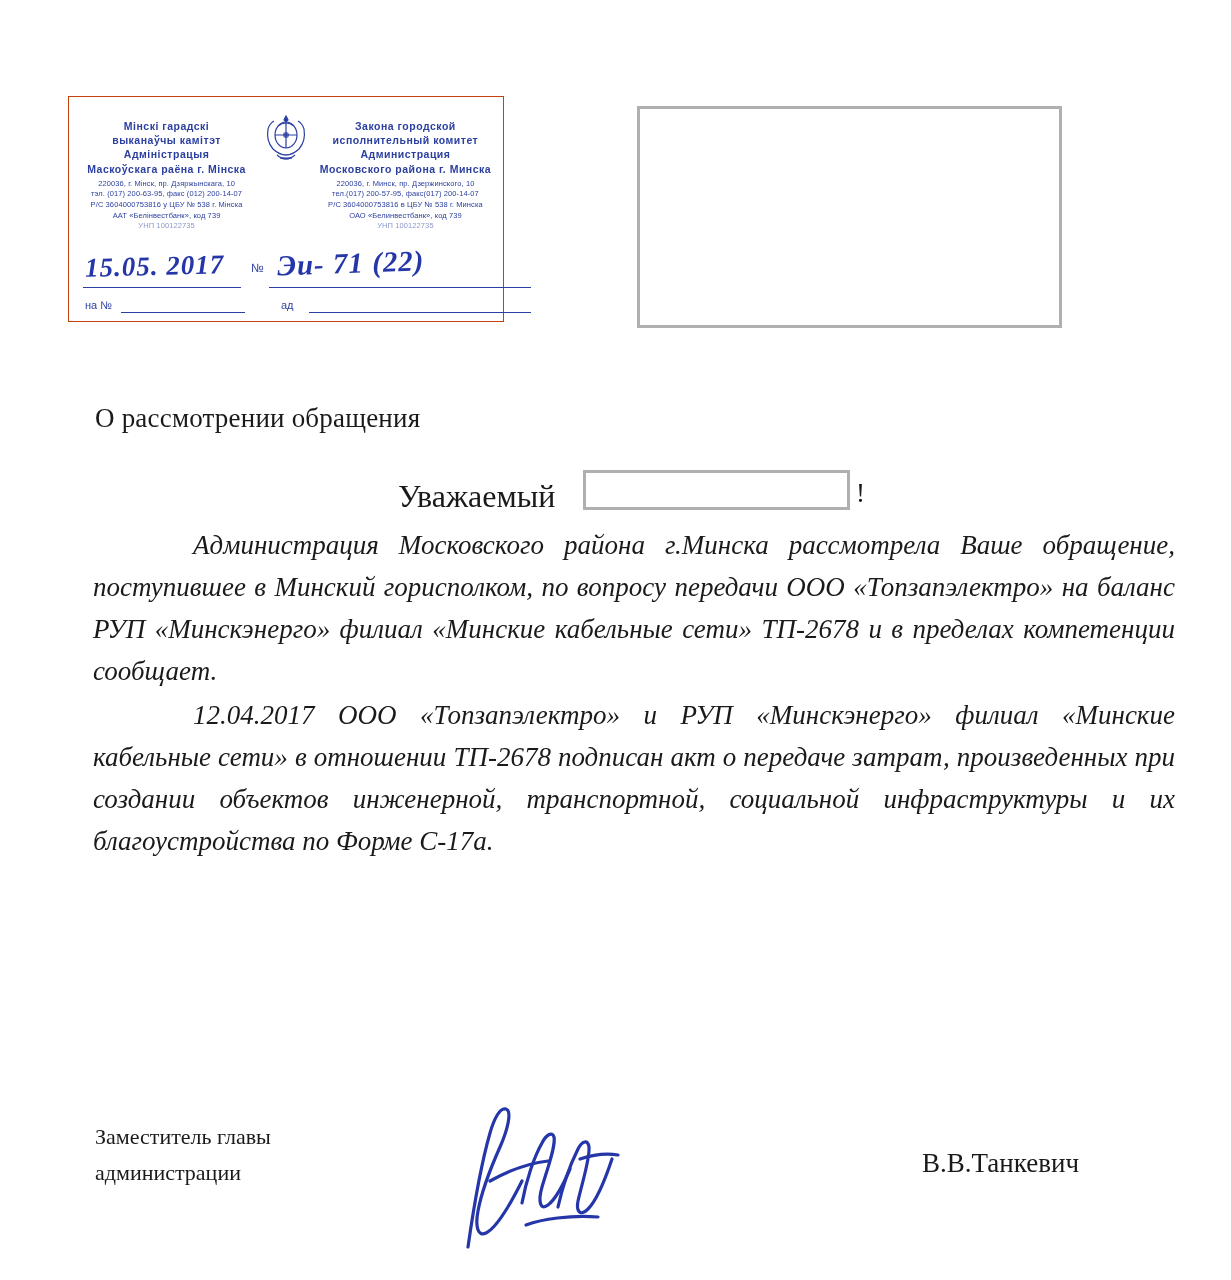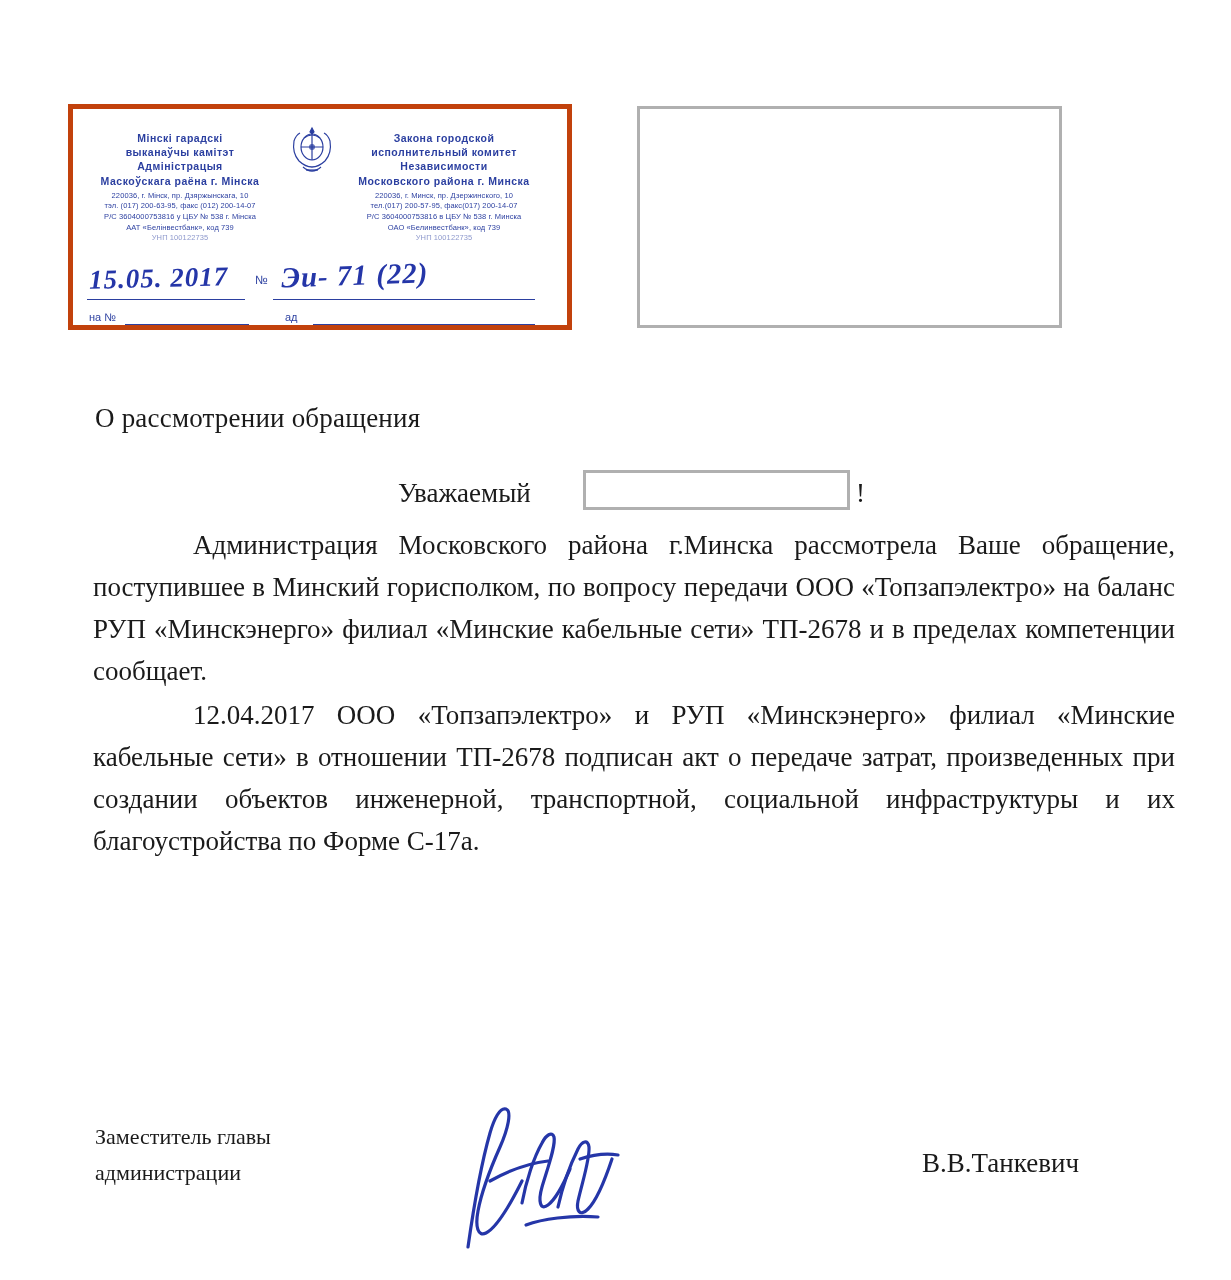--- a/index.html
+++ b/index.html
@@ -13,24 +13,24 @@
     position: relative;
     font-family: "Liberation Serif", serif;
     color: #1a1a1a;
     overflow: hidden;
   }
 
   
   .letterhead {
     position: absolute;
     left: 68px;
-    top: 104px;
-    width: 504px;
+    top: 96px;
+    width: 436px;
     height: 226px;
-    border: 5px solid #c2410c;
+    border: 1px solid #c2410c;
     color: #2b3fa0;
     box-sizing: border-box;
   }
   .lh-top {
     display: flex;
     flex-direction: row;
     align-items: flex-start;
     padding: 12px 8px 0 8px;
     box-sizing: border-box;
   }
@@ -158,21 +158,21 @@
     left: 95px;
     top: 403px;
     font-size: 27px;
     letter-spacing: 0.2px;
   }
 
   .greeting {
     position: absolute;
     left: 398px;
     top: 478px;
-    font-size: 27px;
+    font-size: 32px;
   }
   .greeting-excl {
     position: absolute;
     left: 856px;
     top: 478px;
     font-size: 27px;
   }
 
   .doc-body {
     position: absolute;
@@ -181,20 +181,21 @@
     width: 1082px;
     font-size: 27px;
     line-height: 42px;
     text-align: justify;
   }
   .doc-body p {
     margin: 0 0 0 0;
     text-indent: 100px;
     text-align: justify;
     text-align-last: left;
+    font-style: italic;
   }
   .doc-body p.p2 { margin-top: 2px; }
   .doc-body p.p3 { margin-top: 2px; }
 
   
   .sign-left {
     position: absolute;
     left: 95px;
     top: 1119px;
     font-size: 22px;
@@ -254,21 +255,21 @@
         <g fill="#2b3fa0" opacity="0.75">
           <circle cx="26" cy="24" r="3"></circle>
         </g>
       </svg>
     </div>
 
     <div class="lh-col right">
       <div class="lh-name">
         <div>Закона городской</div>
         <div>исполнительный комитет</div>
-        <div>Независимости</div>
+        <div>Администрация</div>
         <div>Московского района г. Минска</div>
       </div>
       <div class="lh-addr">
         <div>220036, г. Минск, пр. Дзержинского, 10</div>
         <div>тел.(017) 200-57-95, факс(017) 200-14-07</div>
         <div>Р/С 3604000753816 в ЦБУ № 538 г. Минска</div>
         <div>ОАО «Белинвестбанк», код 739</div>
         <div class="faded">УНП 100122735</div>
       </div>
     </div>

